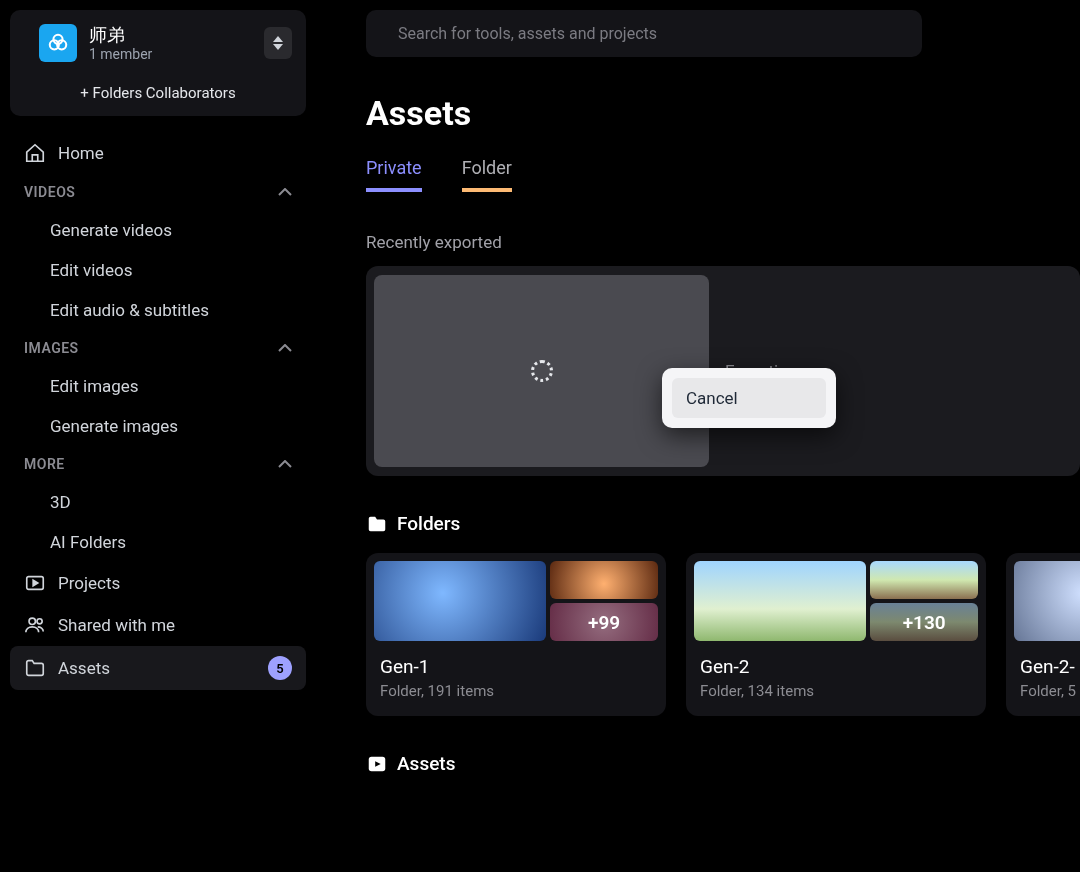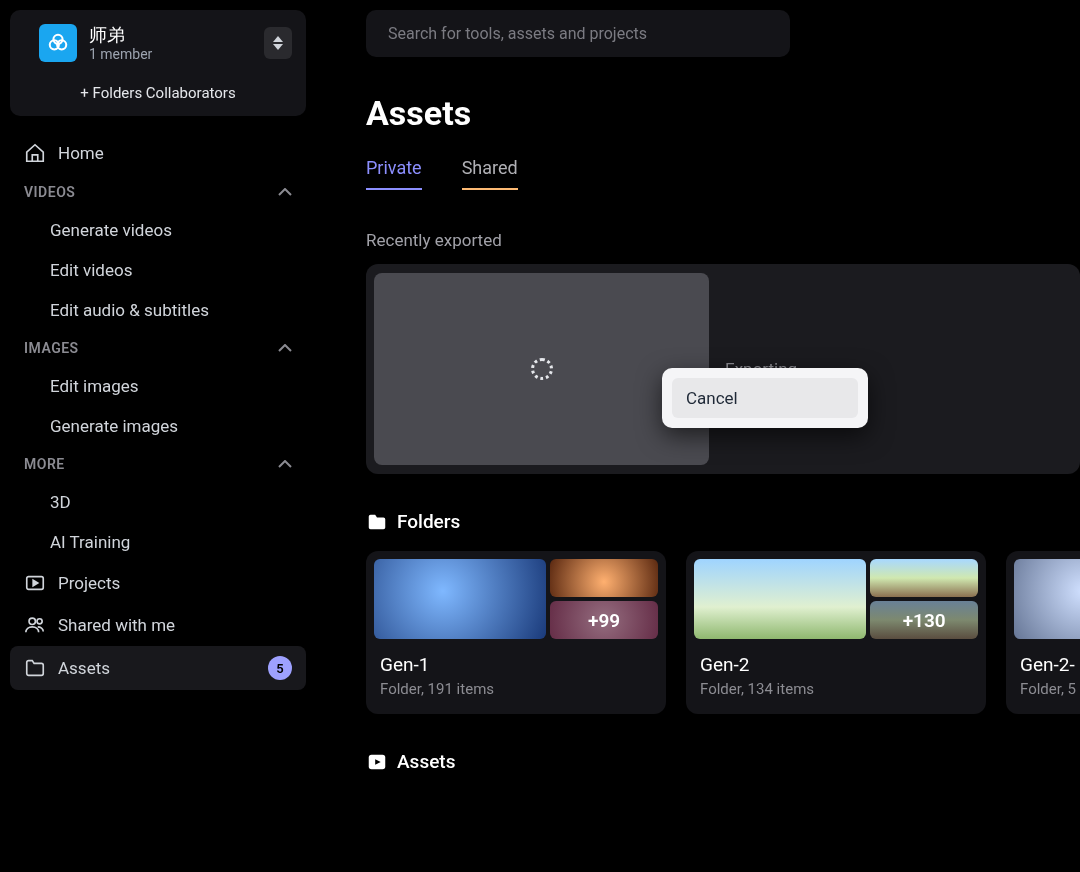--- a/index.html
+++ b/index.html
@@ -95,40 +95,40 @@
       border-radius: 12px;
       min-width: 24px; height: 24px;
       display: flex; align-items: center; justify-content: center;
       padding: 0 8px;
     }
     .nav-icon { width: 22px; height: 22px; flex-shrink: 0; }
 
     
     .search-bar {
       margin: 0 0 0 50px;
-      width: 424px;
+      width: 556px;
       background: #141418;
       border-radius: 10px;
-      padding: 14px 22px;
+      padding: 14px 32px;
       color: #7b7b82;
       font-size: 16px;
       cursor: text;
     }
     .content {
       background: #000;
       padding: 20px 0 0 50px;
       margin-top: 16px;
     }
     .page-title { font-size: 34px; font-weight: 700; color: #fff; }
     .tabs { display: flex; gap: 40px; margin-top: 24px; }
     .tab {
       padding-bottom: 10px;
       font-size: 18px;
       color: #b0b0b5;
-      border-bottom: 2px solid #fdba74;
+      border-bottom: 4px solid #fdba74;
       cursor: pointer;
     }
     .tab.active { color: #8c8fff; border-bottom-color: #8c8fff; }
 
     .section-label { font-size: 17px; color: #a1a1a8; margin-top: 40px; }
 
     .export-area {
       margin-top: 14px;
       background: #1b1b1f;
       border-radius: 12px;
@@ -195,21 +195,21 @@
     
     .popup {
       position: absolute;
       top: 368px;
       left: 662px;
       background: #f5f5f7;
       border-radius: 10px;
       padding: 10px;
       box-shadow: 0 8px 24px rgba(0,0,0,0.6);
       z-index: 100;
-      width: 206px;
+      width: 174px;
     }
     .popup-item {
       background: #e8e8ea;
       border-radius: 6px;
       padding: 10px 14px;
       color: #1f2937;
       font-size: 17px;
       cursor: pointer;
     }
 
@@ -291,21 +291,21 @@
     <div class="nav-section-head">
       <span>MORE</span>
       <svg width="14" height="8" viewBox="0 0 14 8">
           <path d="M1 7 L7 1 L13 7" fill="none" stroke="#8b8b92" stroke-width="2"></path>
         </svg>
     </div>
     <div class="nav-sub-item">
         <span>3D</span>
       </div>
     <div class="nav-sub-item">
-        <span>AI Training</span>
+        <span>AI Folders</span>
       </div>
 
     <div class="nav-item">
       <svg class="nav-icon" viewBox="0 0 24 24" fill="none" stroke="#d1d5db" stroke-width="1.8">
           <rect x="3" y="5" width="18" height="14" rx="2"></rect>
           <path d="M10 9 L15 12 L10 15 Z" fill="#d1d5db"></path>
         </svg>
       <span>Projects</span>
     </div>
     <div class="nav-item">
@@ -330,21 +330,21 @@
 
   <main class="main">
     <div class="search-bar">
       <span>Search for tools, assets and projects</span>
     </div>
 
     <div class="content">
       <h1 class="page-title">Assets</h1>
       <div class="tabs">
         <div class="tab active">Private</div>
-        <div class="tab">Shared</div>
+        <div class="tab">Folder</div>
       </div>
 
       <div class="section-label">Recently exported</div>
       <div class="export-area">
         <div class="export-tile">
           <div class="spinner"></div>
         </div>
         <div class="export-status">Exporting</div>
       </div>
 

